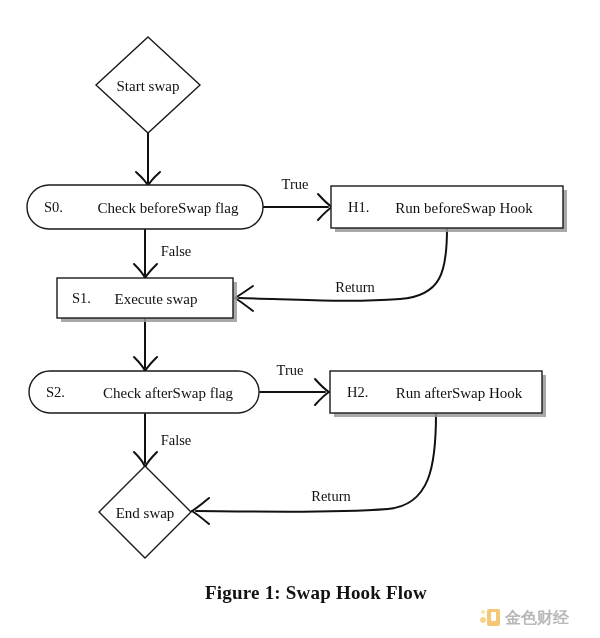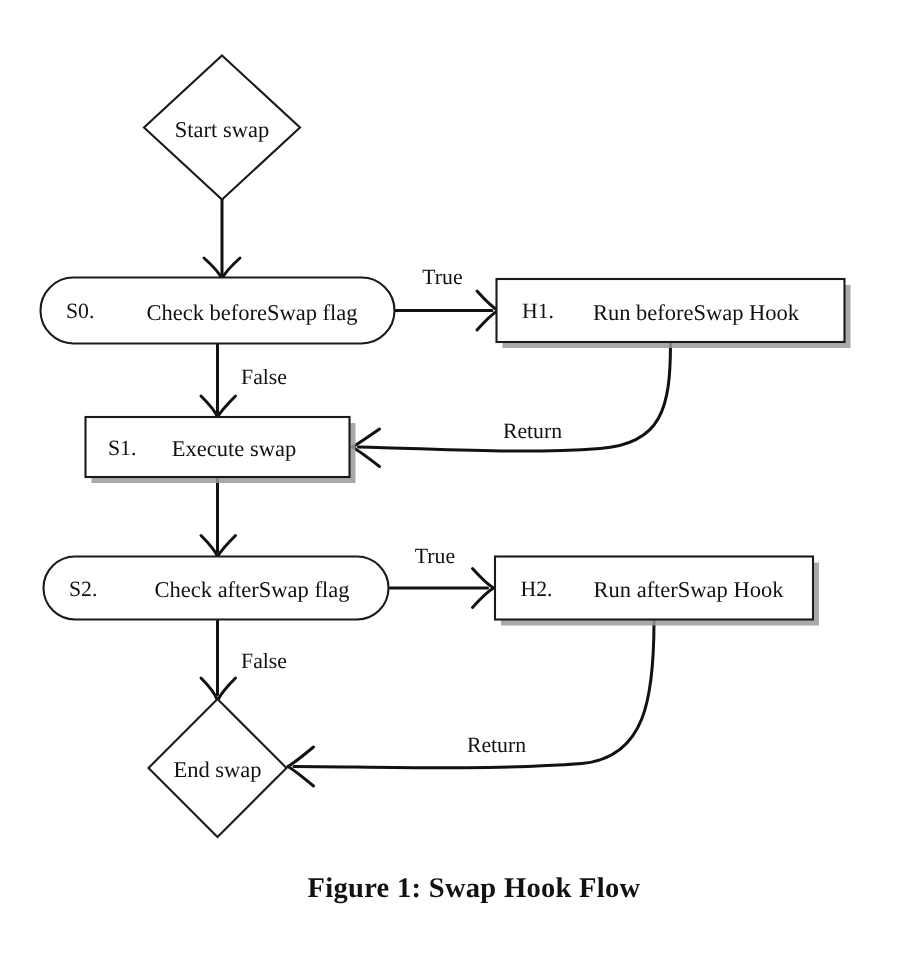--- a/index.html
+++ b/index.html
@@ -239,14 +239,23 @@
 
     <g>
       <polygon class="node-shape" points="145,466 191,512 145,558 99,512"></polygon>
       <text class="node-label" x="145" y="518" text-anchor="middle">End swap</text>
     </g>
 
   </svg>
 
   <div class="caption">Figure 1: Swap Hook Flow</div>
 
+  <div class="watermark">
+    <div class="wm-logo">
+      <div class="wm-block"></div>
+      <div class="wm-notch"></div>
+      <div class="wm-dot"></div>
+      <div class="wm-spark"></div>
+    </div>
+    <div class="wm-text">金色财经</div>
+  </div>
 
 </div>
 
 </body></html>

